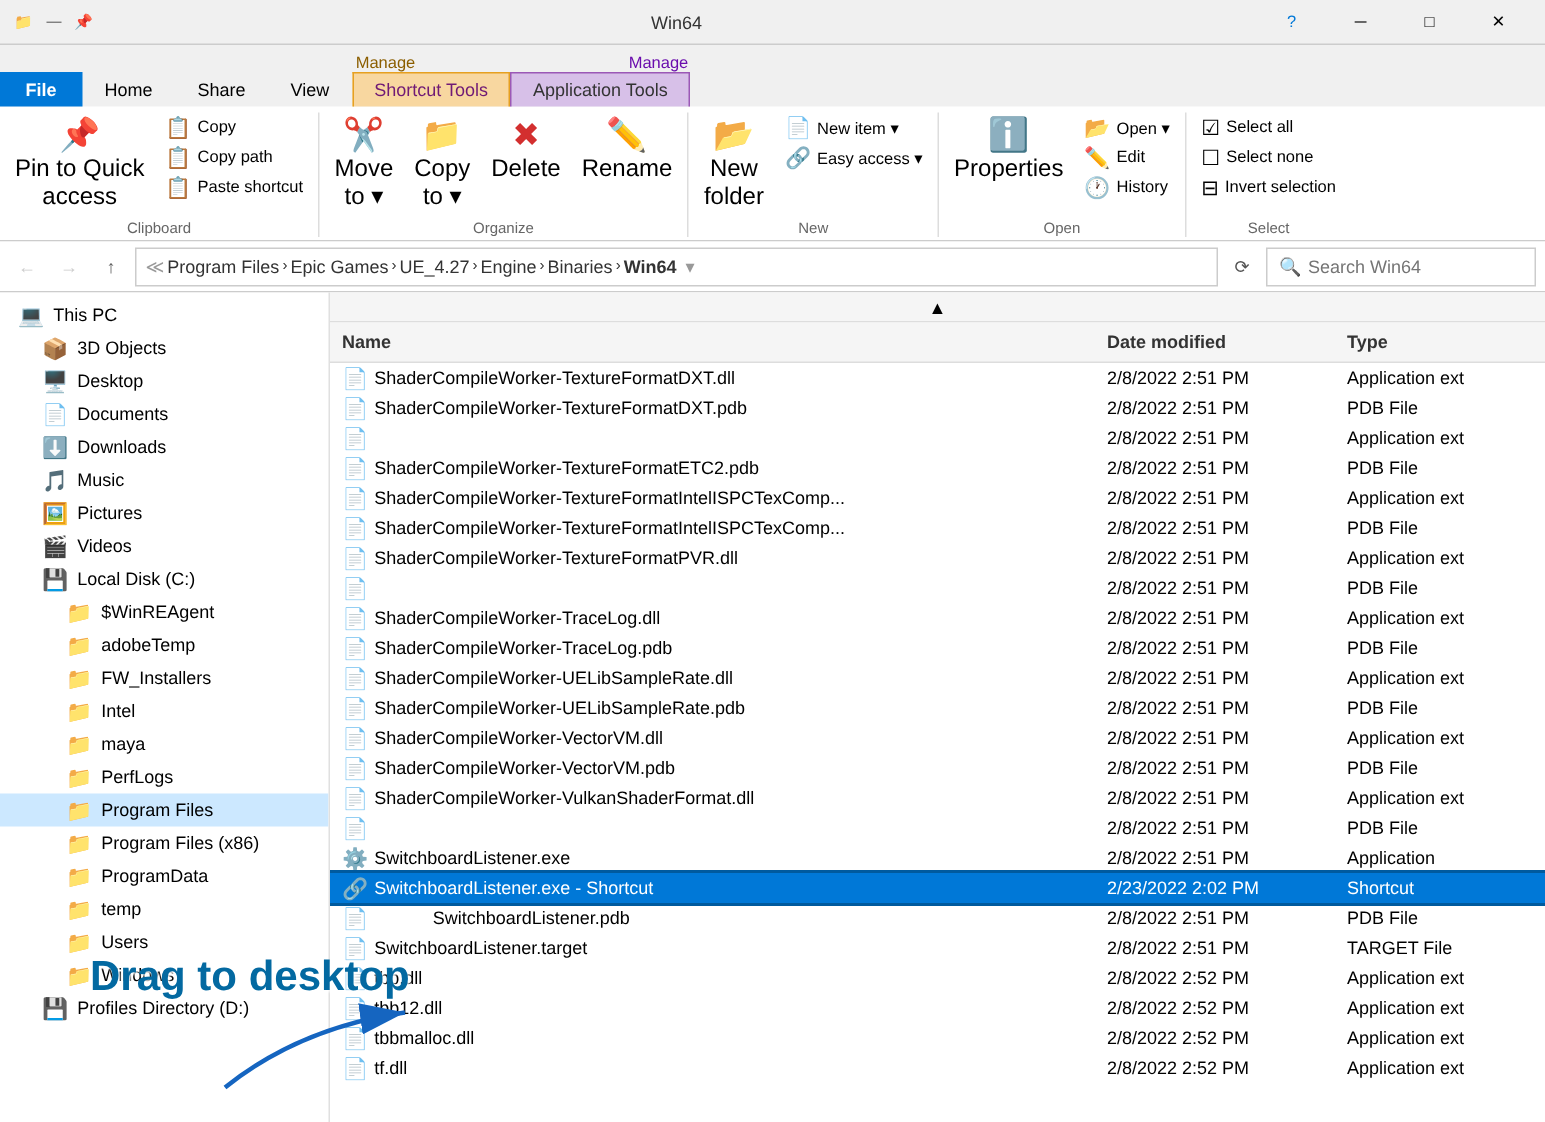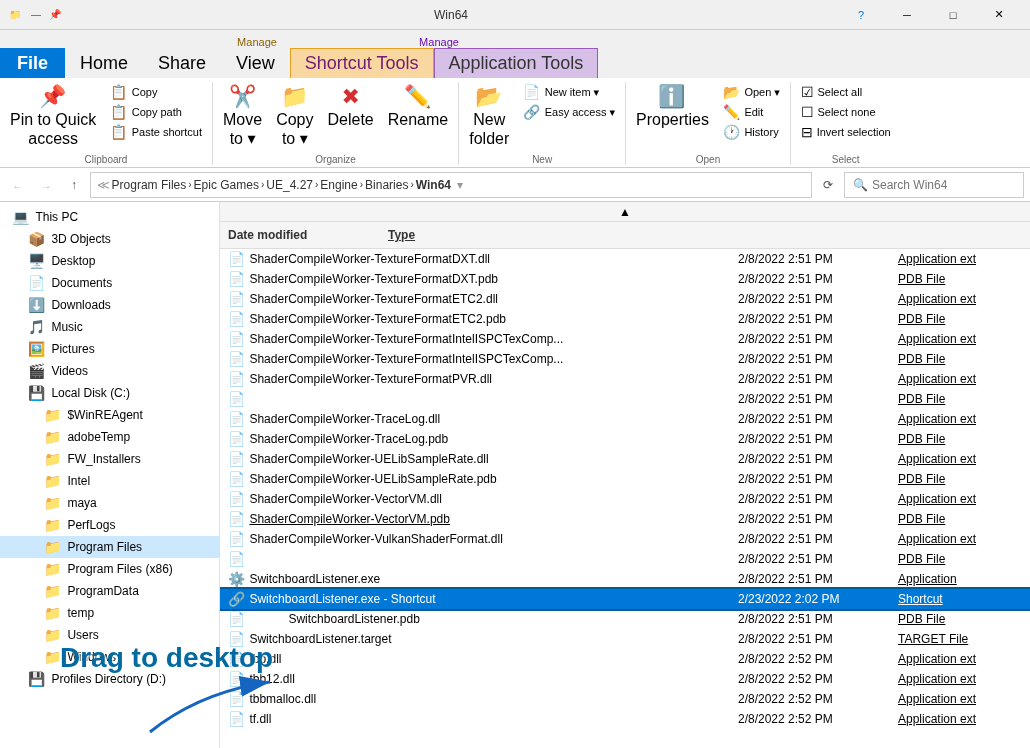--- a/index.html
+++ b/index.html
@@ -14,21 +14,21 @@
       padding: 0 8px;
       border-bottom: 1px solid #ccc;
     }
     .title-bar-icons { display: flex; gap: 4px; align-items: center; }
     .title-bar-icon { width: 16px; height: 16px; display: flex; align-items: center; justify-content: center; font-size: 10px; }
     .title-bar-title { flex: 1; text-align: center; font-size: 12px; color: #333; }
     .title-bar-controls { display: flex; }
     .title-bar-btn { width: 46px; height: 30px; display: flex; align-items: center; justify-content: center; font-size: 11px; cursor: pointer; }
     .ribbon-tab {
       padding: 4px 14px;
-      font-size: 18px;
+      font-size: 12px;
       cursor: pointer;
       border: 1px solid transparent;
       border-bottom: none;
     }
     .ribbon-tab.active-blue { background: #0078d7; color: white; font-weight: 600; padding: 4px 16px; }
     .ribbon-tab.active-manage1 { background: #f8d7a0; border: 1px solid #e6a020; border-bottom: none; color: #701a75; }
     .ribbon-tab.active-manage2 { background: #d7c0e8; border: 1px solid #9b59b6; border-bottom: none; color: #333; }
 
     
     .ribbon {
@@ -161,21 +161,21 @@
       border-bottom: 1px solid #ddd;
       font-size: 12px;
       font-weight: 600;
       color: #333;
       padding: 4px 0;
       flex-shrink: 0;
     }
     .file-list-header .col { padding: 2px 8px; cursor: pointer; }
     .col-name { flex: 1; min-width: 300px; }
     .col-date { width: 160px; }
-    .col-type { width: 140px; text-decoration: underline; }
+    .col-type { width: 140px; }
     .file-list-body { flex: 1; overflow-y: auto; overflow-x: auto; }
     .file-row {
       display: flex;
       align-items: center;
       padding: 1px 0;
       font-size: 12px;
       cursor: pointer;
       min-width: 600px;
     }
     .file-row.highlighted { background: #0078d7; color: white; }
@@ -466,20 +466,21 @@
       <path d="M 10 60 Q 60 20 130 10" stroke="#1565c0" stroke-width="3" fill="none" marker-end="url(#arrowhead)"></path>
     </svg>
   </div>
 
   <div class="file-list-container">
 
     <div style="height:20px; background:#f5f5f5; display:flex; align-items:center; justify-content:center; border-bottom:1px solid #ddd; cursor:pointer;">
       <span>▲</span>
     </div>
     <div class="file-list-header">
+      <div class="col col-name">Name</div>
       <div class="col col-date">Date modified</div>
       <div class="col col-type">Type</div>
     </div>
     <div class="file-list-body" id="file-list-body">
     <div class="file-row">
           <div class="col-name-cell">
             <span class="file-icon">📄</span>
             <span style="overflow: hidden; text-overflow: ellipsis; white-space: nowrap;">ShaderCompileWorker-TextureFormatDXT.dll</span>
           </div>
           <div class="col col-date">2/8/2022 2:51 PM</div>
@@ -489,21 +490,20 @@
           <div class="col-name-cell">
             <span class="file-icon">📄</span>
             <span style="overflow: hidden; text-overflow: ellipsis; white-space: nowrap; text-align: center;">ShaderCompileWorker-TextureFormatDXT.pdb</span>
           </div>
           <div class="col col-date">2/8/2022 2:51 PM</div>
           <div class="col col-type">PDB File</div>
         </div>
         <div class="file-row">
           <div class="col-name-cell">
             <span class="file-icon">📄</span>
-            <span style="overflow: hidden; text-overflow: ellipsis; white-space: nowrap;">ShaderCompileWorker-TextureFormatETC2.dll</span>
           </div>
           <div class="col col-date">2/8/2022 2:51 PM</div>
           <div class="col col-type">Application ext</div>
         </div>
         <div class="file-row">
           <div class="col-name-cell">
             <span class="file-icon">📄</span>
             <span style="overflow: hidden; text-overflow: ellipsis; white-space: nowrap;">ShaderCompileWorker-TextureFormatETC2.pdb</span>
           </div>
           <div class="col col-date">2/8/2022 2:51 PM</div>
@@ -576,21 +576,21 @@
           <div class="col-name-cell">
             <span class="file-icon">📄</span>
             <span style="overflow: hidden; text-overflow: ellipsis; white-space: nowrap;">ShaderCompileWorker-VectorVM.dll</span>
           </div>
           <div class="col col-date">2/8/2022 2:51 PM</div>
           <div class="col col-type">Application ext</div>
         </div>
         <div class="file-row">
           <div class="col-name-cell">
             <span class="file-icon">📄</span>
-            <span style="overflow: hidden; text-overflow: ellipsis; white-space: nowrap; text-decoration: underline;">ShaderCompileWorker-VectorVM.pdb</span>
+            <span style="overflow: hidden; text-overflow: ellipsis; white-space: nowrap;">ShaderCompileWorker-VectorVM.pdb</span>
           </div>
           <div class="col col-date">2/8/2022 2:51 PM</div>
           <div class="col col-type">PDB File</div>
         </div>
         <div class="file-row">
           <div class="col-name-cell">
             <span class="file-icon">📄</span>
             <span style="overflow: hidden; text-overflow: ellipsis; white-space: nowrap;">ShaderCompileWorker-VulkanShaderFormat.dll</span>
           </div>
           <div class="col col-date">2/8/2022 2:51 PM</div>

